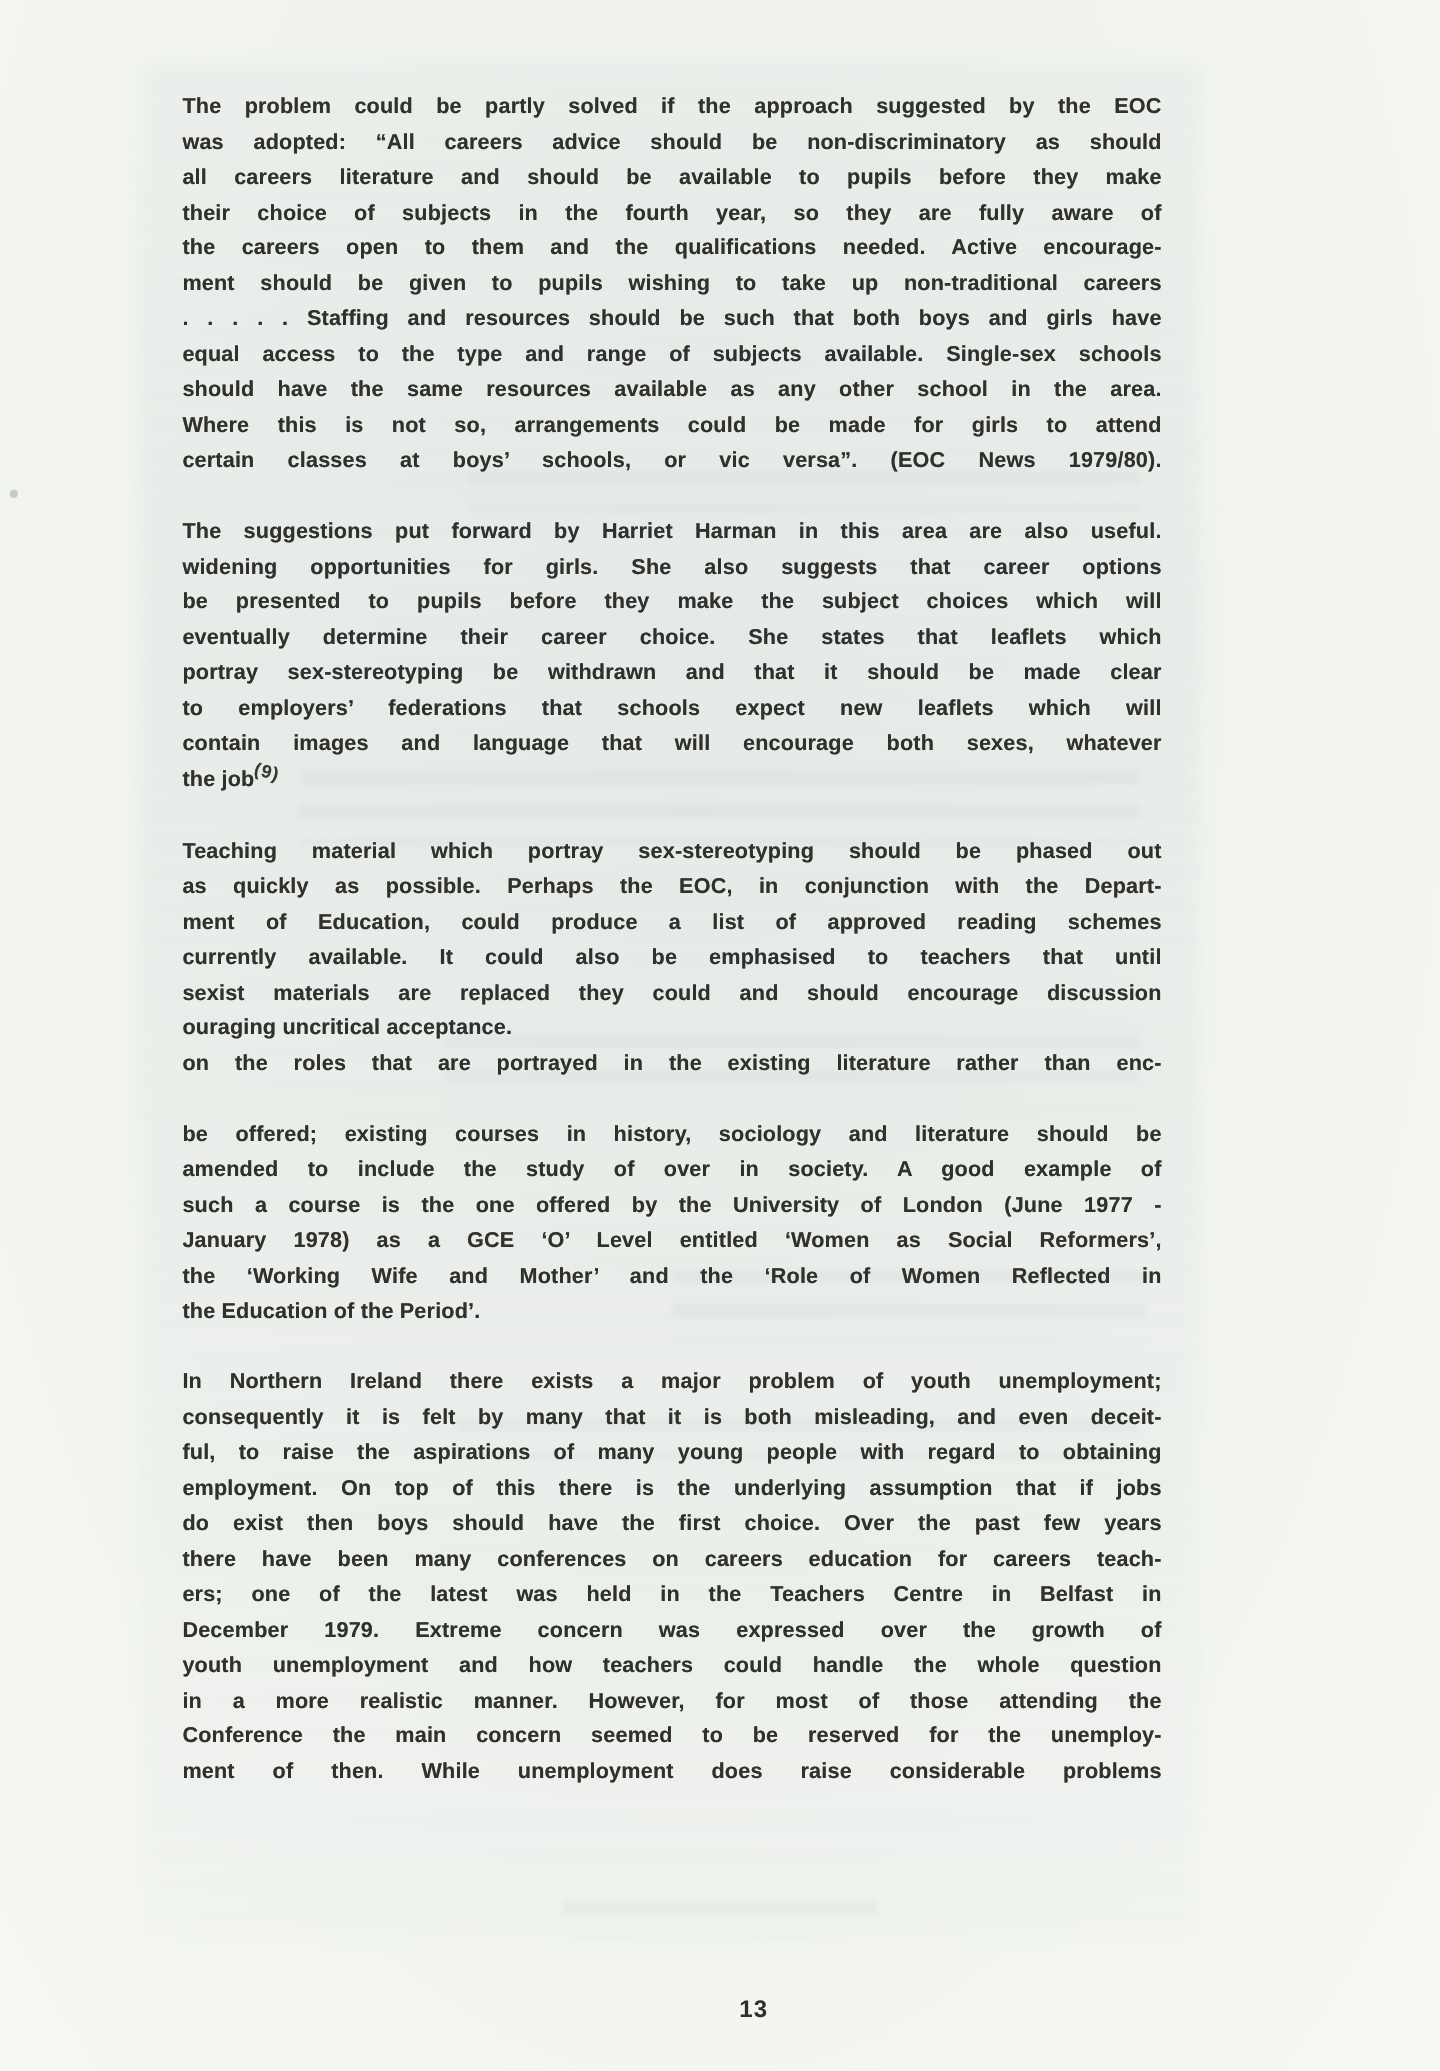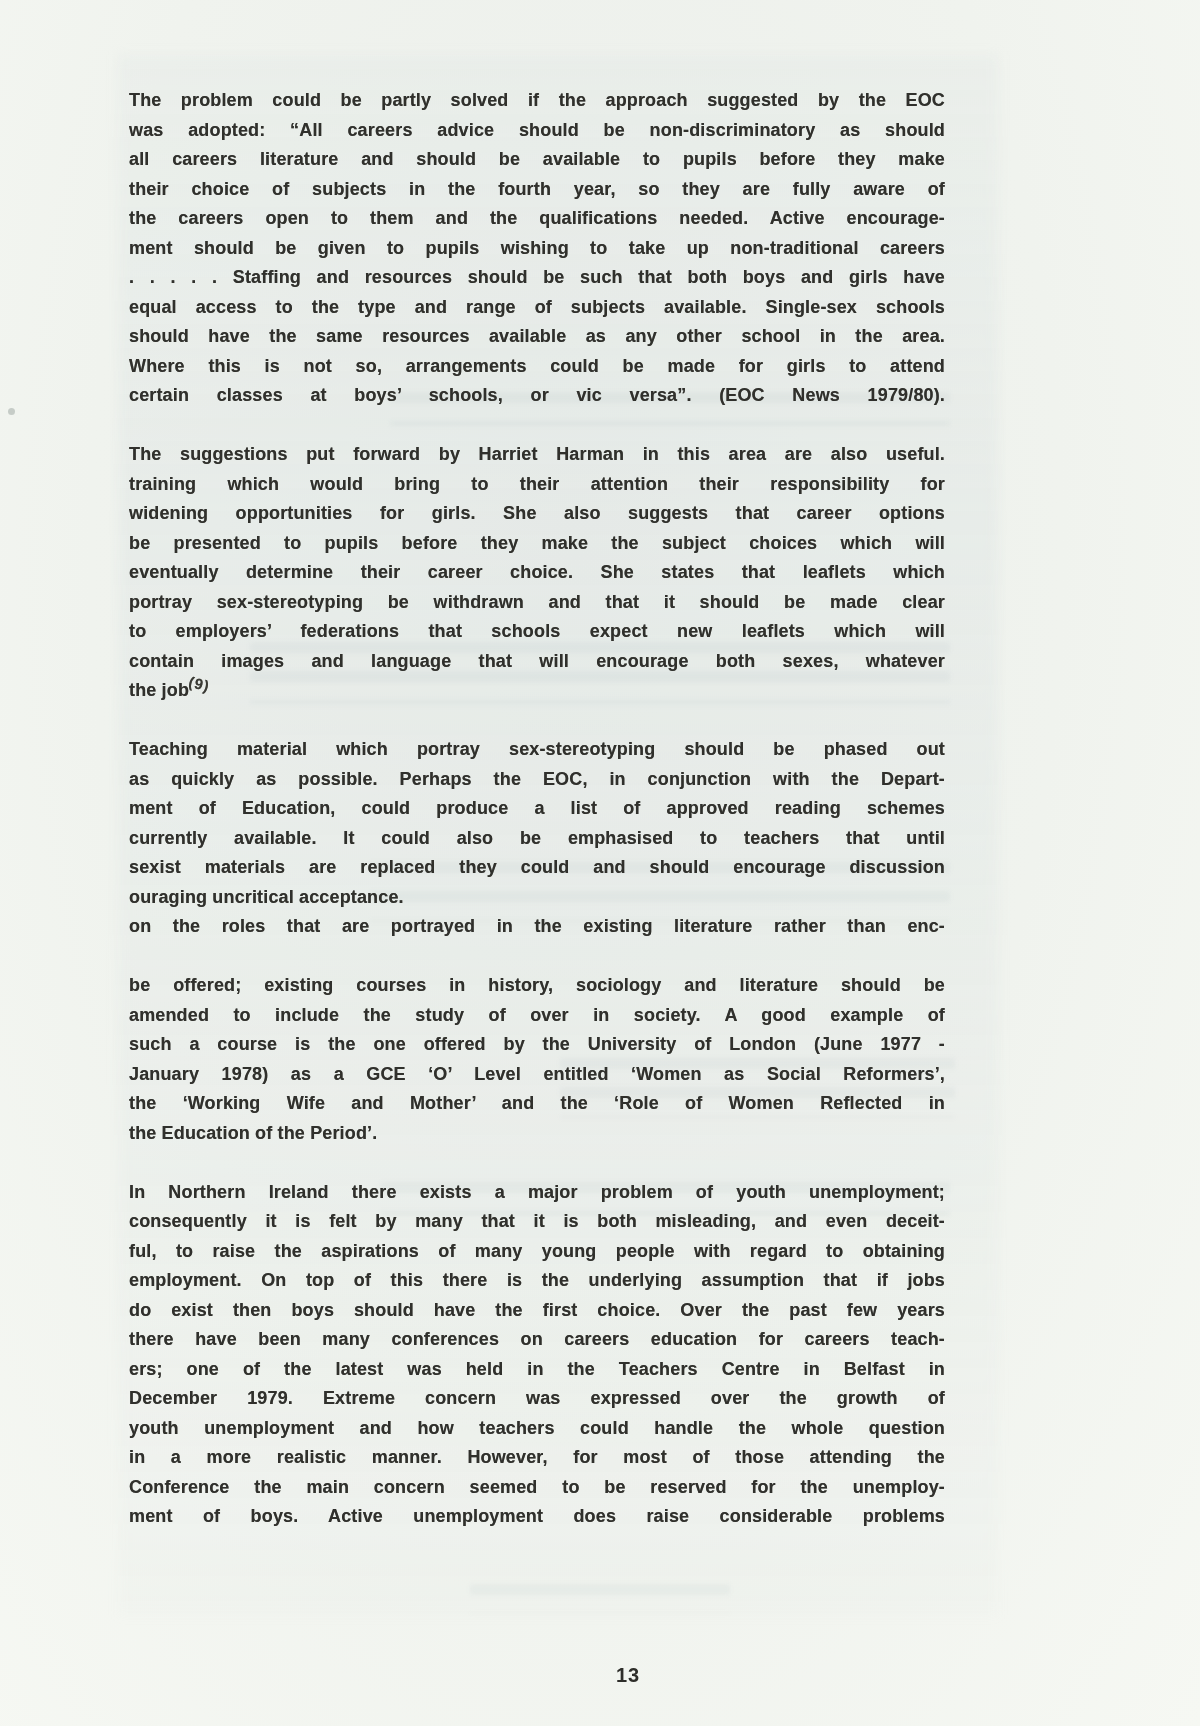--- a/index.html
+++ b/index.html
@@ -30,29 +30,28 @@
     height: 1560px;
     background: linear-gradient(180deg,
       rgba(205,216,218,0.14) 0%,
       rgba(205,216,218,0.22) 30%,
       rgba(205,216,218,0.12) 70%,
       rgba(205,216,218,0.05) 100%);
     filter: blur(6px);
   }
   .text-block {
     position: absolute;
-    left: 129px;
+    left: 152px;
     top: 74px;
     width: 816px;
     color: #30302c;
     font-size: 18px;
     font-weight: 700;
     letter-spacing: 0.15px;
     text-shadow: 0 0 0.5px rgba(45,45,40,0.55);
-    margin-top: 12px;
   }
   .paragraph {
     margin: 0 0 29.5px 0;
   }
   .line {
     line-height: 29.5px;
     text-align: justify;
     text-align-last: justify;
     white-space: normal;
   }
@@ -126,21 +125,20 @@
         <div class="line">the careers open to them and the qualifications needed. Active encourage-</div>
         <div class="line">ment should be given to pupils wishing to take up non-traditional careers</div>
         <div class="line">. . . . . Staffing and resources should be such that both boys and girls have</div>
         <div class="line">equal access to the type and range of subjects available. Single-sex schools</div>
         <div class="line">should have the same resources available as any other school in the area.</div>
         <div class="line">Where this is not so, arrangements could be made for girls to attend</div>
         <div class="line">certain classes at boys’ schools, or vic versa”. (EOC News 1979/80).</div>
       </div>
       <div class="paragraph">
         <div class="line">The suggestions put forward by Harriet Harman in this area are also useful.</div>
-        <div class="line">training which would bring to their attention their responsibility for</div>
         <div class="line">widening opportunities for girls. She also suggests that career options</div>
         <div class="line">be presented to pupils before they make the subject choices which will</div>
         <div class="line">eventually determine their career choice. She states that leaflets which</div>
         <div class="line">portray sex-stereotyping be withdrawn and that it should be made clear</div>
         <div class="line">to employers’ federations that schools expect new leaflets which will</div>
         <div class="line">contain images and language that will encourage both sexes, whatever</div>
         <div class="line last-left">the job<span class="hand-annotation">(9)</span></div>
       </div>
       <div class="paragraph">
         <div class="line">Teaching material which portray sex-stereotyping should be phased out</div>
@@ -164,18 +162,18 @@
         <div class="line">consequently it is felt by many that it is both misleading, and even deceit-</div>
         <div class="line">ful, to raise the aspirations of many young people with regard to obtaining</div>
         <div class="line">employment. On top of this there is the underlying assumption that if jobs</div>
         <div class="line">do exist then boys should have the first choice. Over the past few years</div>
         <div class="line">there have been many conferences on careers education for careers teach-</div>
         <div class="line">ers; one of the latest was held in the Teachers Centre in Belfast in</div>
         <div class="line">December 1979. Extreme concern was expressed over the growth of</div>
         <div class="line">youth unemployment and how teachers could handle the whole question</div>
         <div class="line">in a more realistic manner. However, for most of those attending the</div>
         <div class="line">Conference the main concern seemed to be reserved for the unemploy-</div>
-        <div class="line">ment of boys. Active unemployment does raise considerable problems</div>
+        <div class="line">ment of then. While unemployment does raise considerable problems</div>
       </div>
     </div>
 
   <div class="page-number">13</div>
 </div>
 
 </body></html>

